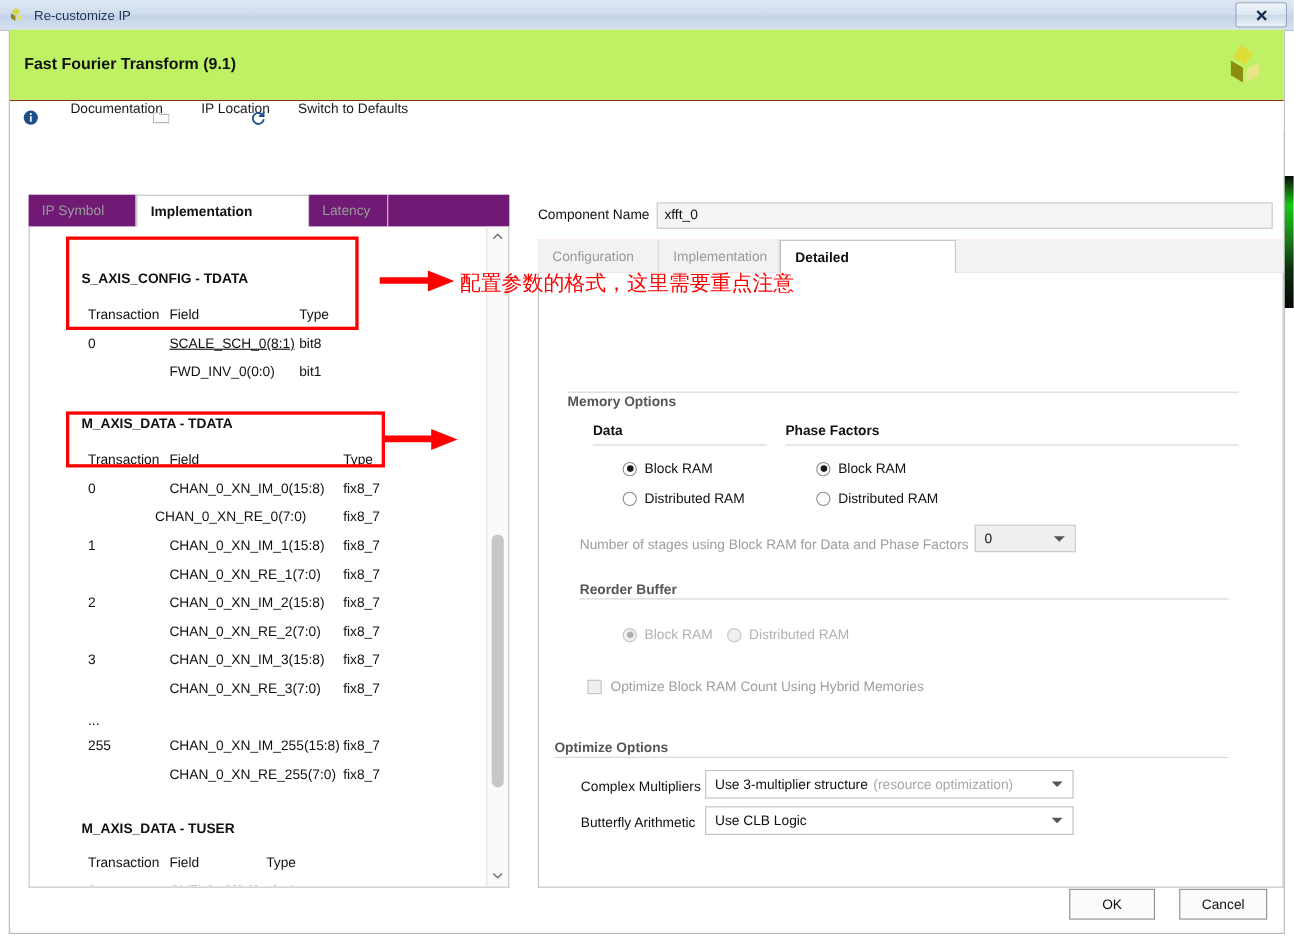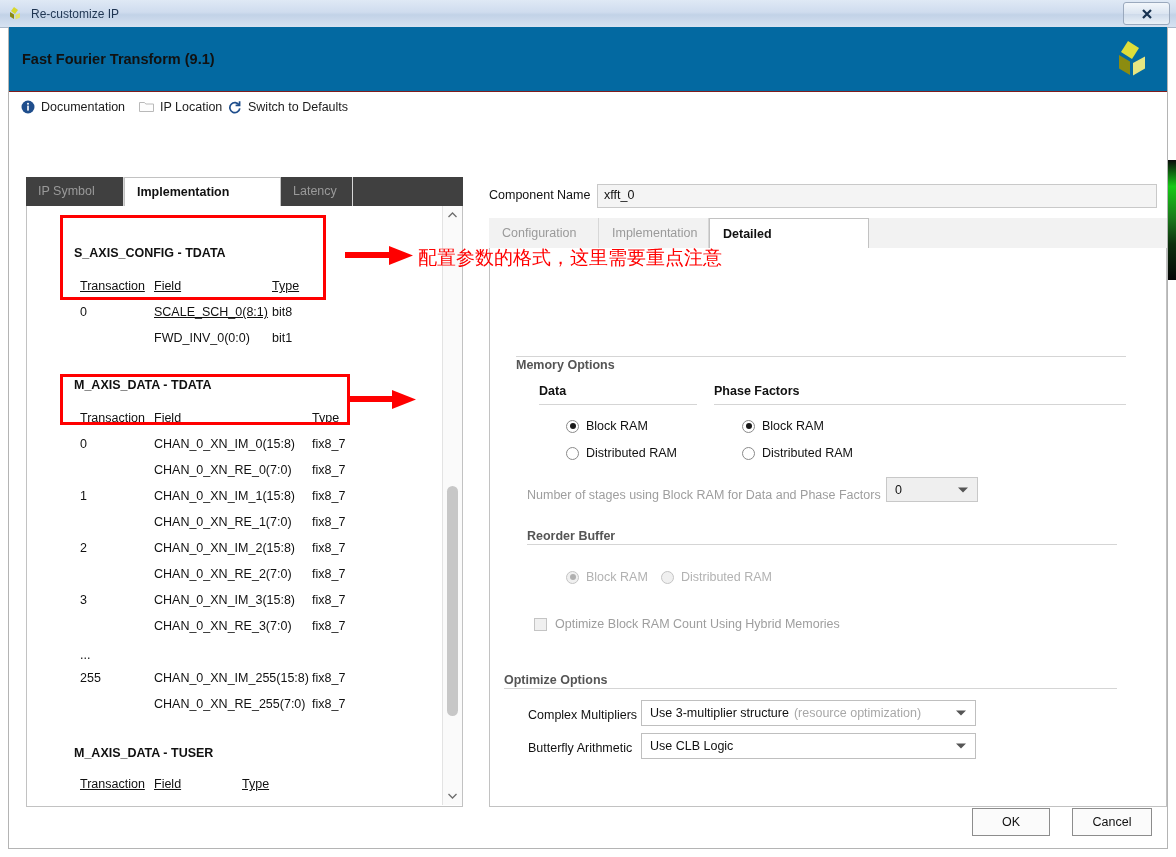--- a/index.html
+++ b/index.html
@@ -29,61 +29,61 @@
   }
 
   
   .dialog{
     position:absolute;left:8px;top:27px;width:1160px;height:822px;
     background:#ffffff;border:1px solid #b4b4b4;border-top:none;
     box-sizing:border-box;
   }
   .ip-header{
     position:absolute;left:0;top:0;width:1158px;height:64px;
-    border-bottom:1px solid #7f1d1d;background:#0369a1;
+    border-bottom:1px solid #7f1d1d;background:#bef264;
   }
   .ip-title{
     position:absolute;left:13px;top:24px;font-size:14.5px;font-weight:bold;color:#111;
   }
   .xlogo{position:absolute;right:16px;top:12px;width:40px;height:40px;}
 
   .toolbar{
     position:absolute;left:0;top:65px;width:1158px;height:29px;background:#fff;
   }
   .tb-item{
-    position:absolute;display:flex;align-items:center;height:29px;
-    font-size:12.5px;color:#1b1b1b;cursor:default;
+    position:absolute;display:flex;height:29px;
+    font-size:12.5px;color:#1b1b1b;cursor:default;gap:23px;
   }
   .tb-item .ic{margin-right:6px;display:inline-flex;align-items:center;}
 
   
   .left-panel{position:absolute;left:17px;top:150px;width:437px;height:630px;}
   .tabrow{position:absolute;left:0;top:0;height:29px;width:437px;
           border-bottom:1px solid #c2c2c2;background:#f2f2f2;}
   .tab{
     position:absolute;top:0;height:29px;line-height:29px;
     font-size:12.5px;padding:0 12px;box-sizing:border-box;
-    color:#9a9a9a;background:#404040;border-right:1px solid #d7d7d7;
+    color:#9a9a9a;background:#701a75;border-right:1px solid #d7d7d7;
   }
   .tab.active{
     color:#111;font-weight:bold;background:#ffffff;
     border-left:1px solid #c2c2c2;border-right:1px solid #c2c2c2;
     border-top:1px solid #c2c2c2;
     border-bottom:1px solid #ffffff;
     height:30px;
   }
   .impl-box{
     position:absolute;left:0;top:29px;width:437px;height:601px;
     background:#fff;border:1px solid #c2c2c2;border-top:none;box-sizing:border-box;
     overflow:hidden;
   }
   .scroll-area{position:absolute;left:0;top:0;width:416px;height:599px;overflow:hidden;}
 
   .sec-title{position:absolute;font-size:12.5px;font-weight:bold;color:#111;white-space:nowrap;}
-  .hdr{position:absolute;font-size:12.5px;color:#111;text-decoration:underline;}
+  .hdr{position:absolute;font-size:12.5px;color:#111;}
   .cell{position:absolute;font-size:12.5px;color:#111;white-space:nowrap;}
 
   
   .vscroll{
     position:absolute;right:0;top:0;width:19px;height:599px;
     background:#fafafa;border-left:1px solid #e3e3e3;
   }
   .vs-arrow{
     position:absolute;left:0;width:19px;height:18px;
     display:flex;align-items:center;justify-content:center;
@@ -278,21 +278,21 @@
             <span>M_AXIS_DATA</span><span> - TDATA</span>
           </div>
           <div class="hdr" style="left:53px;top:205px;">Transaction</div>
           <div class="hdr" style="left:127px;top:205px;">Field</div>
           <div class="hdr" style="left:285px;top:205px;">Type</div>
 
           <div class="cell" style="left:53px;top:231px;">0</div>
           <div class="cell" style="left:127px;top:231px;">CHAN_0_XN_IM_0(15:8)</div>
           <div class="cell" style="left:285px;top:231px;">fix8_7</div>
 
-          <div class="cell" style="left:127px;top:257px;text-align:center;">CHAN_0_XN_RE_0(7:0)</div>
+          <div class="cell" style="left:114px;top:257px;text-align:center;">CHAN_0_XN_RE_0(7:0)</div>
           <div class="cell" style="left:285px;top:257px;">fix8_7</div>
 
           <div class="cell" style="left:53px;top:283px;">1</div>
           <div class="cell" style="left:127px;top:283px;">CHAN_0_XN_IM_1(15:8)</div>
           <div class="cell" style="left:285px;top:283px;">fix8_7</div>
 
           <div class="cell" style="left:127px;top:309px;">CHAN_0_XN_RE_1(7:0)</div>
           <div class="cell" style="left:285px;top:309px;">fix8_7</div>
 
           <div class="cell" style="left:53px;top:335px;">2</div>

